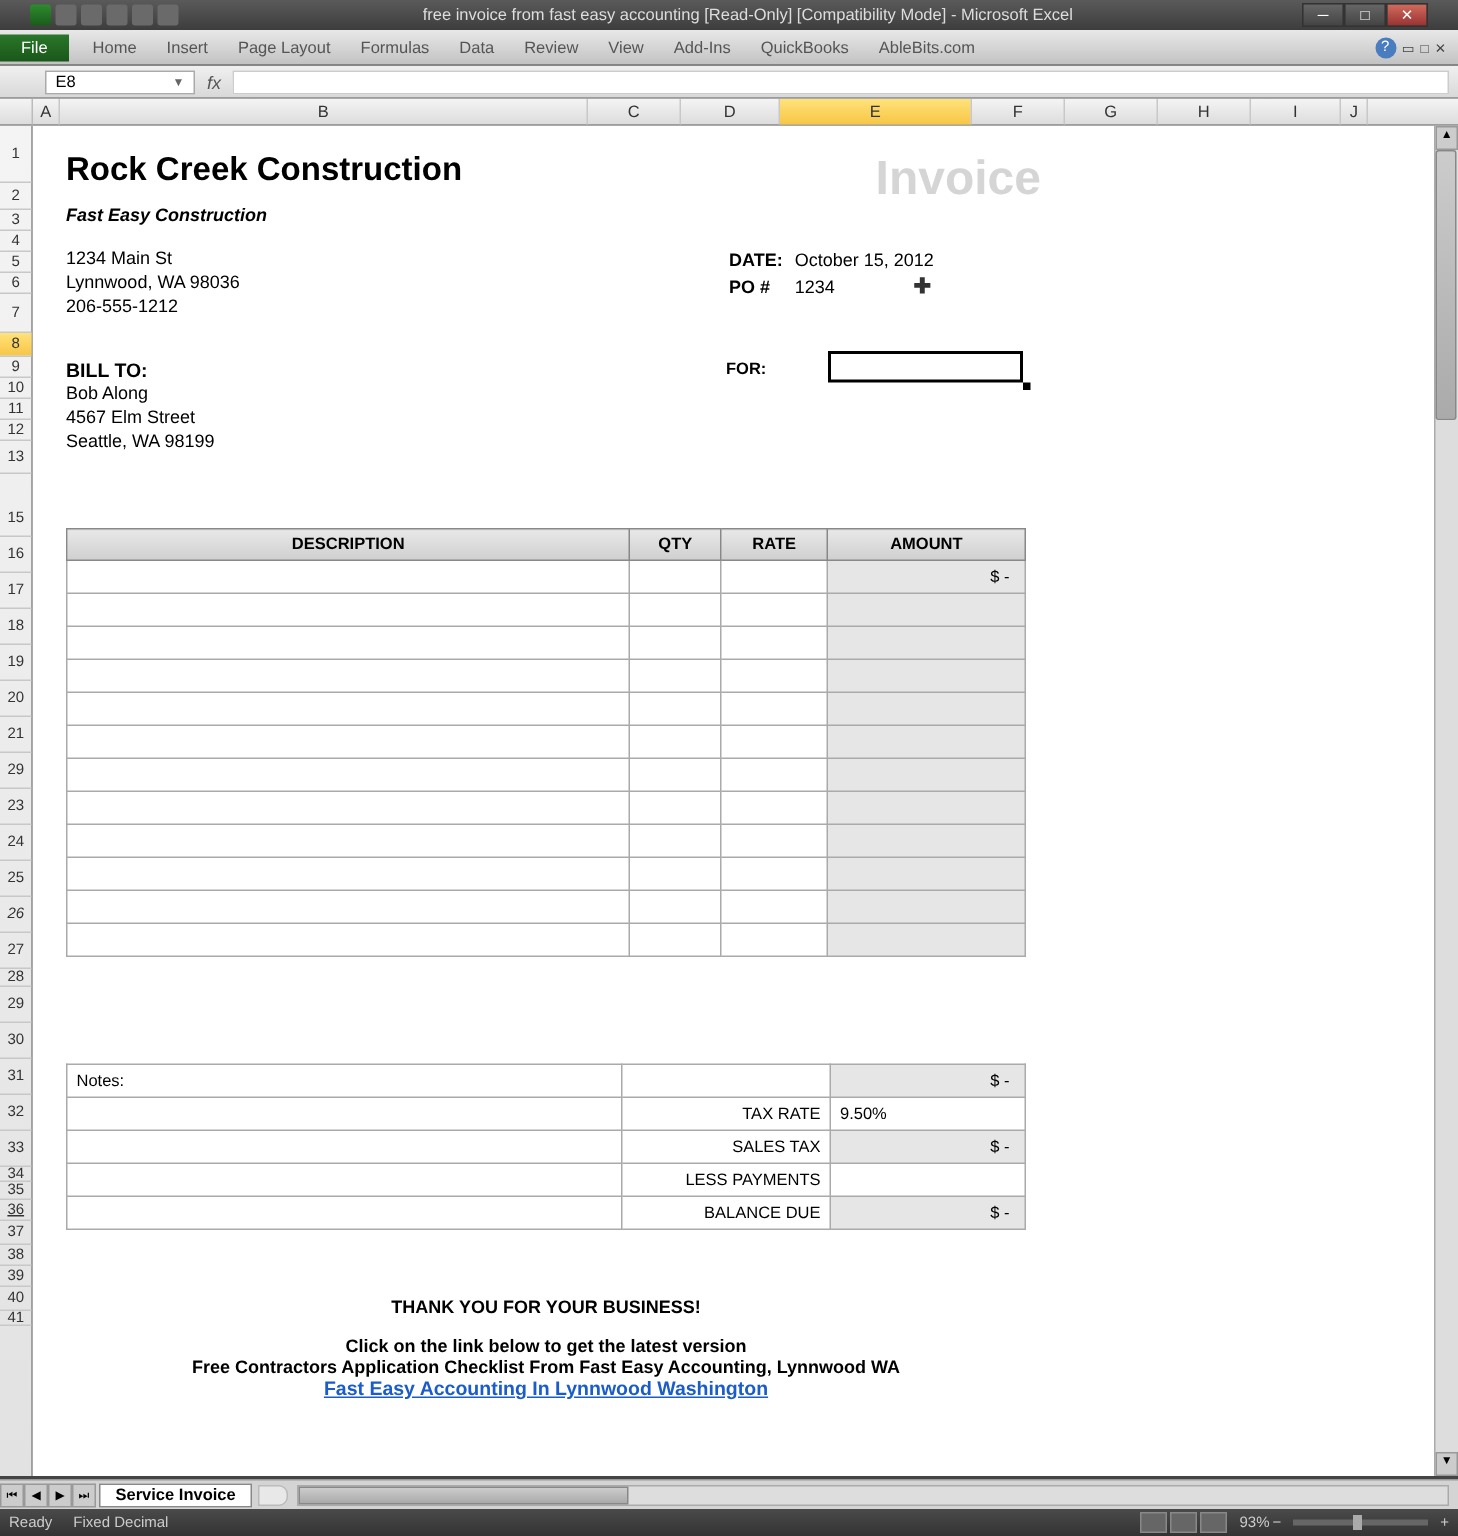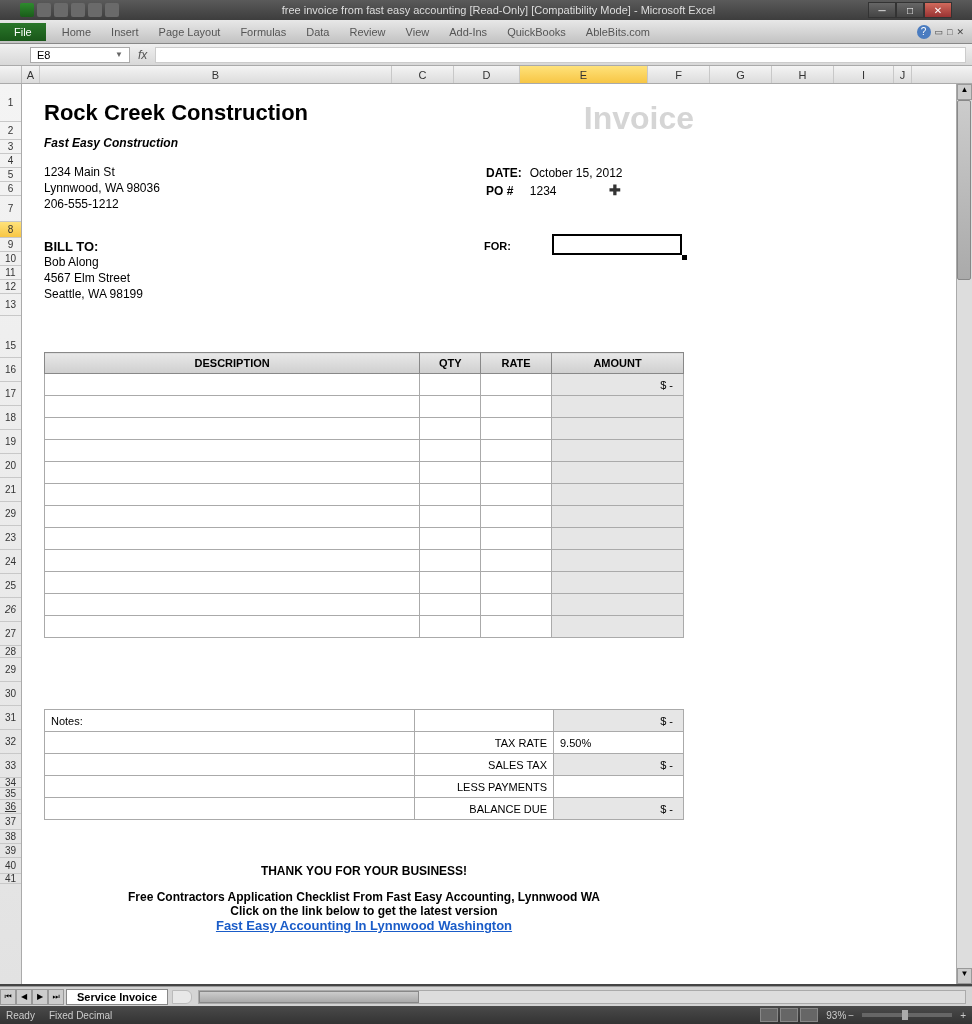--- a/index.html
+++ b/index.html
@@ -349,22 +349,22 @@
         <td class="notes"></td>
         <td class="lbl">BALANCE DUE</td>
         <td class="amt">$                       -</td>
       </tr>
     </tbody>
       </table>
 
     <div class="thanks">
       <div class="bold">THANK YOU FOR YOUR BUSINESS!</div>
       <div style="height:12px;"></div>
+      <div class="bold">Click on the link below to get the latest version</div>
       <div class="bold">Free Contractors Application Checklist From Fast Easy Accounting, Lynnwood WA</div>
-      <div class="bold">Click on the link below to get the latest version</div>
       <a href="#" class="link">Fast Easy Accounting In Lynnwood Washington</a>
     </div>
 
   </div>
 </div>
 
 <div class="vscroll">
   <div class="btn">▲</div>
   <div class="thumb"></div>
   <div class="btn" style="position:absolute;bottom:0;width:100%;">▼</div>

